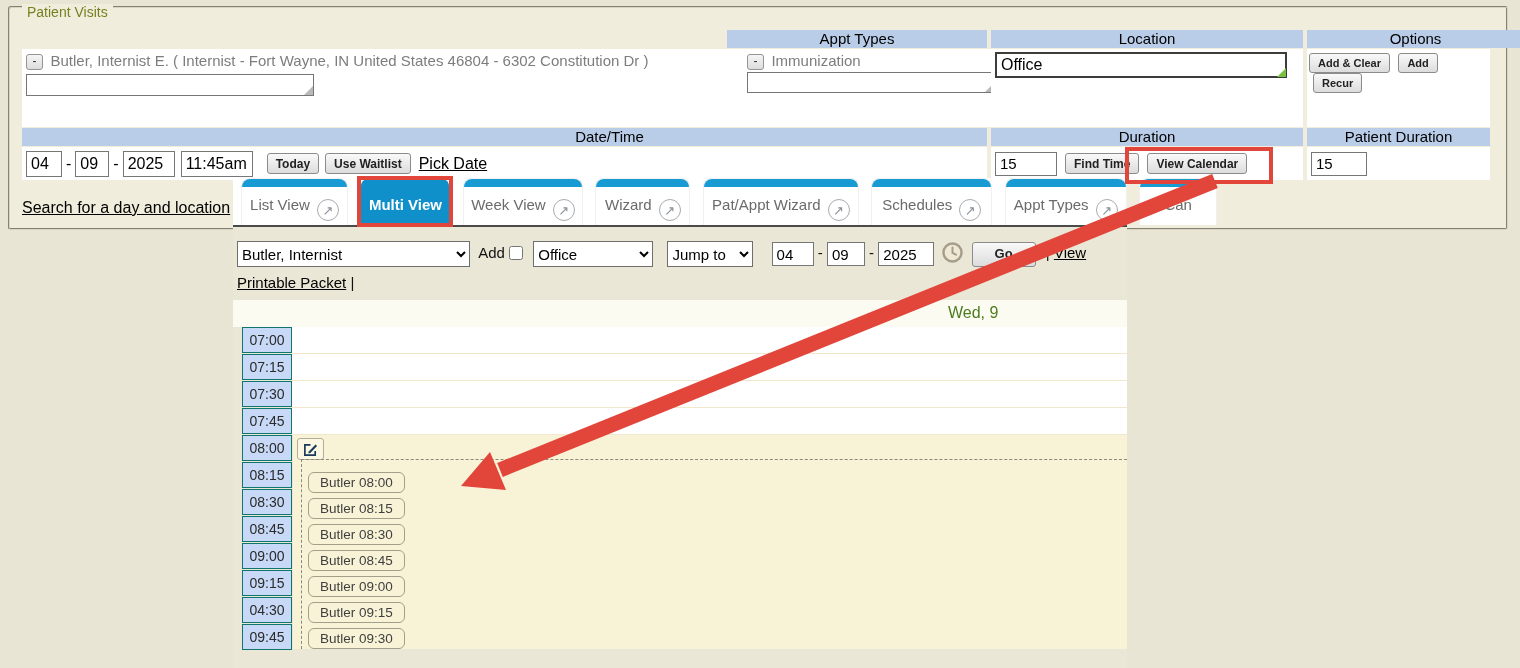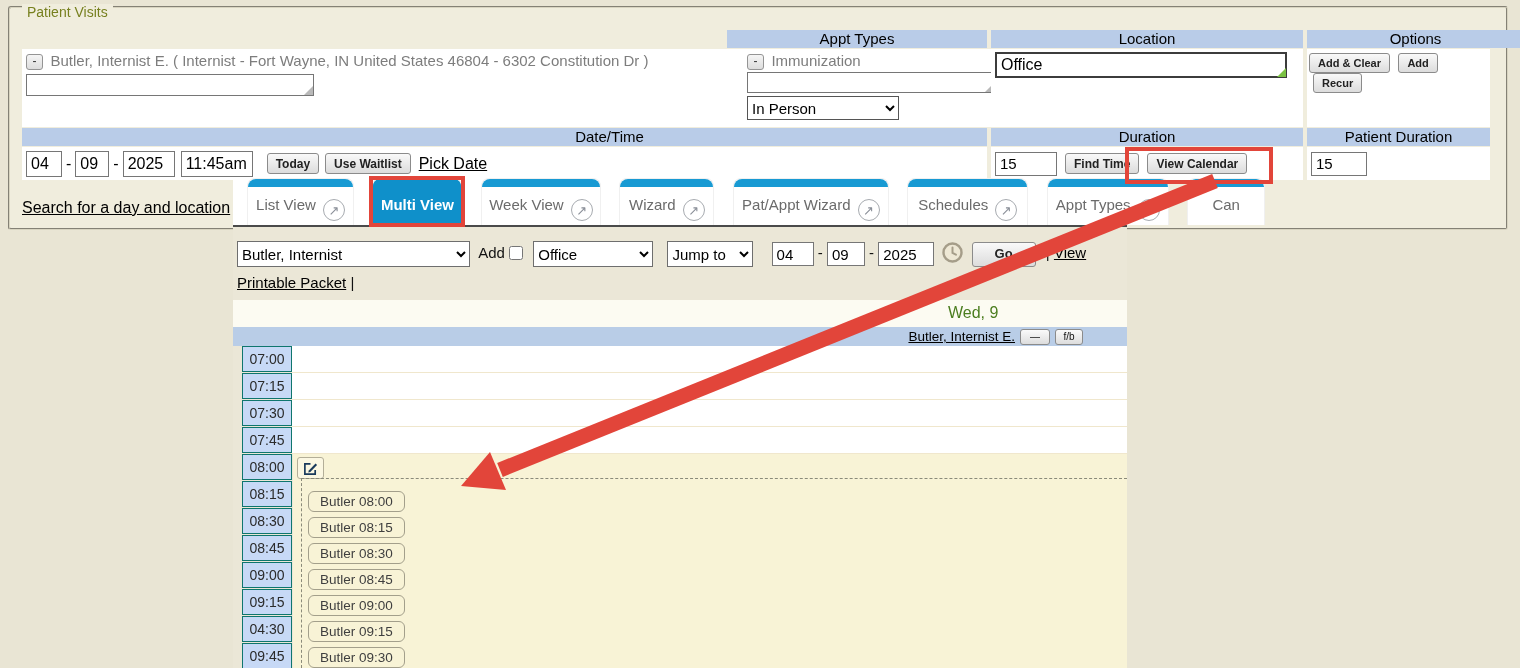--- a/index.html
+++ b/index.html
@@ -29,21 +29,21 @@
   .grip { position:absolute; right:1px; bottom:1px; width:0; height:0;
           border-left:9px solid transparent; border-bottom:9px solid #b9b9b9; }
   .grip.green { border-bottom-color:#7ac142; }
   a.lnk { color:#000; text-decoration:underline; cursor:pointer; }
 
   
   .popup { position:absolute; left:233px; top:178px; width:894px; height:490px; background:#ebe7d7; }
   .tabbar { position:absolute; left:0; top:0; width:894px; height:49px; background:#fff;
             border-bottom:2px solid #4a4a4a; white-space:nowrap; }
   .tab { position:relative; display:inline-block; vertical-align:top; height:47px; background:#fff;
-         border-radius:8px 8px 0 0; margin-left:14px; text-align:center; border:1px solid #f0f0f0; border-bottom:none; }
+         border-radius:8px 8px 0 0; margin-left:8px; text-align:center; border:1px solid #f0f0f0; border-bottom:none; }
   .tab::before { content:""; position:absolute; left:0; right:0; top:0; height:8px; background:#189ad3;
                  border-radius:8px 8px 0 0; }
   .tab .lbl { display:inline-block; margin-top:17px; font-size:15px; color:#6b6b6b; }
   .tab .circ { display:inline-block; width:22px; height:22px; border:1px solid #a7abb0; border-radius:50%;
                color:#8a8f98; font-size:13px; line-height:21px; text-align:center; margin-left:7px; vertical-align:-5px; }
   .tab.active { background:#0f90ca; }
   .tab.active::before { background:#0f90ca; }
   .tab.active .lbl { color:#fff; font-weight:700; }
   .tab.partial { overflow:hidden; }
   .annot { position:absolute; border:4px solid #e2453a; z-index:70; pointer-events:none; }
@@ -108,25 +108,20 @@
   <div>
     <span class="minibtn">-</span>
     <span class="graytext">Immunization</span>
   </div>
   <div style="margin-top:2px;">
     <span class="inputwrap">
       <input type="text" style="width: 248px; height: 21px;">
       <i class="grip"></i>
     </span>
   </div>
-  <div style="margin-top:3px;">
-    <select style="width:152px; height:24px; font-size:15px; background:#fff; border:1px solid #555;">
-      <option>In Person</option>
-    </select>
-  </div>
 </div>
 
 <div class="cell" style="left:991px; top:49px; width:312px; height:78px; padding:3px 4px;">
   <span class="inputwrap">
     <input type="text" style="width: 292px; height: 26px; font-size: 16px; border: 2px solid rgb(60, 60, 60);" value="Office">
     <i class="grip green"></i>
   </span>
 </div>
 
 <div class="cell" style="left:1307px; top:49px; width:183px; height:78px; padding:4px 2px;">
@@ -211,25 +206,20 @@
     <span class="btn gobtn">Go</span>
     <span style="margin-left:6px;">|</span>
     <a class="lnk">View Printable Packet</a>
     <span>|</span>
   </div>
 
   <div class="calendar">
     <div class="dayrow">
       <span class="dayname">Wed, 9</span>
     </div>
-    <div class="resrow">
-      <a class="reslink">Butler, Internist E.</a>
-      <span class="tinybtn" style="width:30px;">—</span>
-      <span class="tinybtn" style="width:28px;">f/b</span>
-    </div>
 
     <div class="rows">
       <div class="yellowblock"></div>
 
       <div class="trow">
           <div class="tcell">07:00</div>
           <div class="tcontent"></div>
         </div>
       <div class="trow">
           <div class="tcell">07:15</div>

